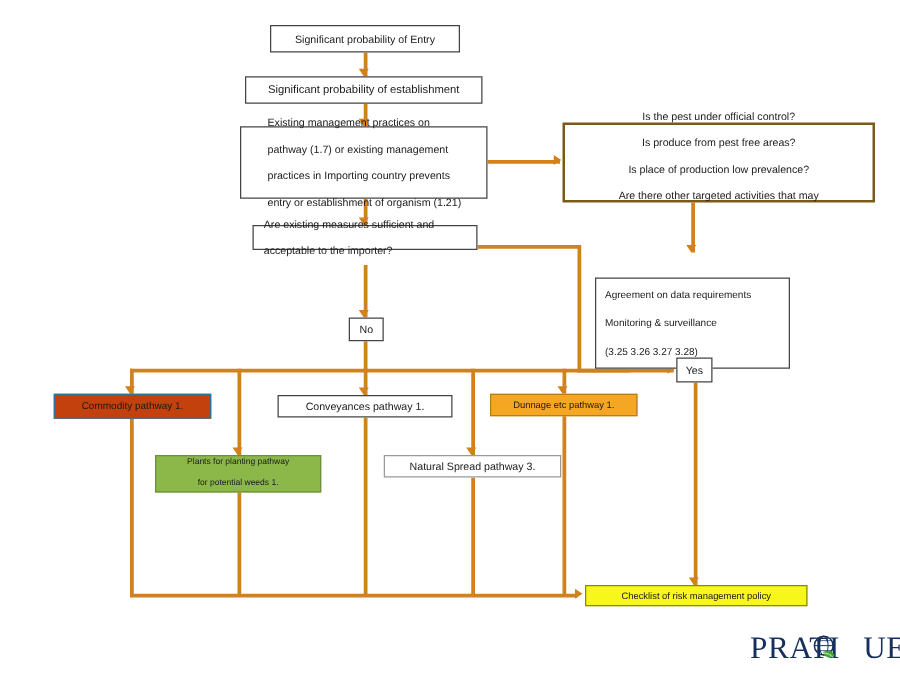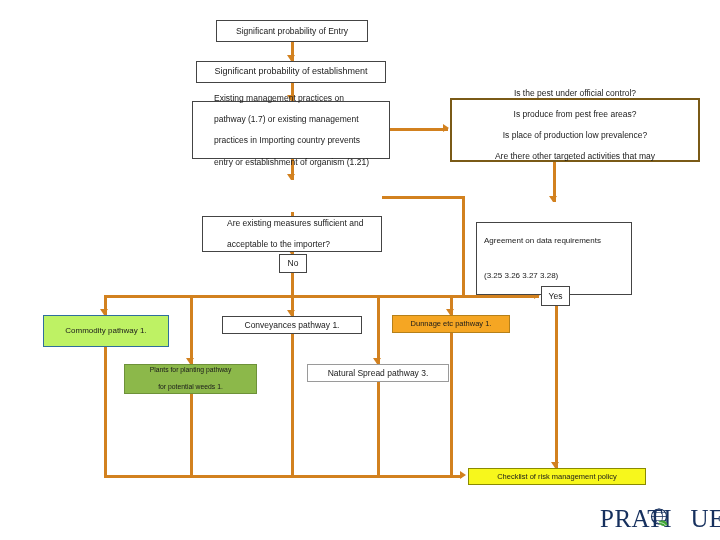--- a/index.html
+++ b/index.html
@@ -31,29 +31,29 @@
   .node span{display:block;width:100%;}
 
   .thin{border:1px solid #444444;}
   .brownbox{border:2px solid #7a5a17;}
 
   .n-entry      {left:216px;top:20px; width:152px;height:22px;font-size:8.5px;}
   .n-establish  {left:196px;top:61px; width:190px;height:22px;font-size:9px;}
   .n-existing   {left:192px;top:101px;width:198px;height:58px;font-size:8.5px;text-align:left;justify-content:flex-start;padding-left:21px;}
   .n-existing span{text-align:left;}
   .n-official   {left:450px;top:98px; width:250px;height:64px;font-size:8.5px;}
-  .n-measures   {left:202px;top:180px;width:180px;height:36px;font-size:8.5px;text-align:left;justify-content:flex-start;padding-left:24px;margin-top:36px;}
+  .n-measures   {left:202px;top:180px;width:180px;height:20px;font-size:8.5px;text-align:left;justify-content:flex-start;padding-left:8px;}
   .n-measures span{text-align:left;}
   .n-agreement  {left:476px;top:202px;width:156px;height:73px;font-size:8px;text-align:left;justify-content:center;padding-left:7px;margin-top:20px;}
   .n-agreement span{text-align:left;line-height:1.45;}
 
   .n-no  {left:279px;top:254px;width:28px;height:19px;font-size:8.5px;}
   .n-yes {left:541px;top:286px;width:29px;height:20px;font-size:8.5px;}
 
-  .n-commodity {left:43px; top:315px;width:126px;height:32px;font-size:8px;background:#bef264;border:1px solid #2f6f9c;color:#1a1a1a;}
+  .n-commodity {left:43px; top:315px;width:126px;height:20px;font-size:8px;background:#c2410c;border:1px solid #2f6f9c;color:#1a1a1a;}
   .n-conveyances{left:222px;top:316px;width:140px;height:18px;font-size:8.5px;background:#ffffff;border:1px solid #444;}
   .n-dunnage   {left:392px;top:315px;width:118px;height:18px;font-size:7.5px;background:#f5a623;border:1px solid #b5801a;}
   .n-plants    {left:124px;top:364px;width:133px;height:30px;font-size:6.8px;background:#8cb84a;border:1px solid #6d9139;}
   .n-natural   {left:307px;top:364px;width:142px;height:18px;font-size:8.5px;background:#ffffff;border:1px solid #9a9a9a;}
   .n-checklist {left:468px;top:468px;width:178px;height:17px;font-size:7.5px;background:#f7f71c;border:1px solid #8a8a00;}
 
   
   .ln{position:absolute;background:#d2811f;z-index:1;}
   .lnv{width:2.5px;}
   .lnh{height:2.5px;}
@@ -161,21 +161,21 @@
   <div class="node thin n-measures">
     <span>
       <span>Are existing measures sufficient and</span><br>
       <span>acceptable to the importer?</span>
     </span>
   </div>
 
   <div class="node thin n-agreement">
     <span>
       <span>Agreement on data requirements</span><br>
-      <br>
+      <span>Monitoring &amp; surveillance</span><br>
       <span>(3.25 3.26 3.27 3.28)</span>
     </span>
   </div>
 
   <div class="node thin n-no">
     <span>No</span>
   </div>
 
   <div class="node thin n-yes">
     <span>Yes</span>

